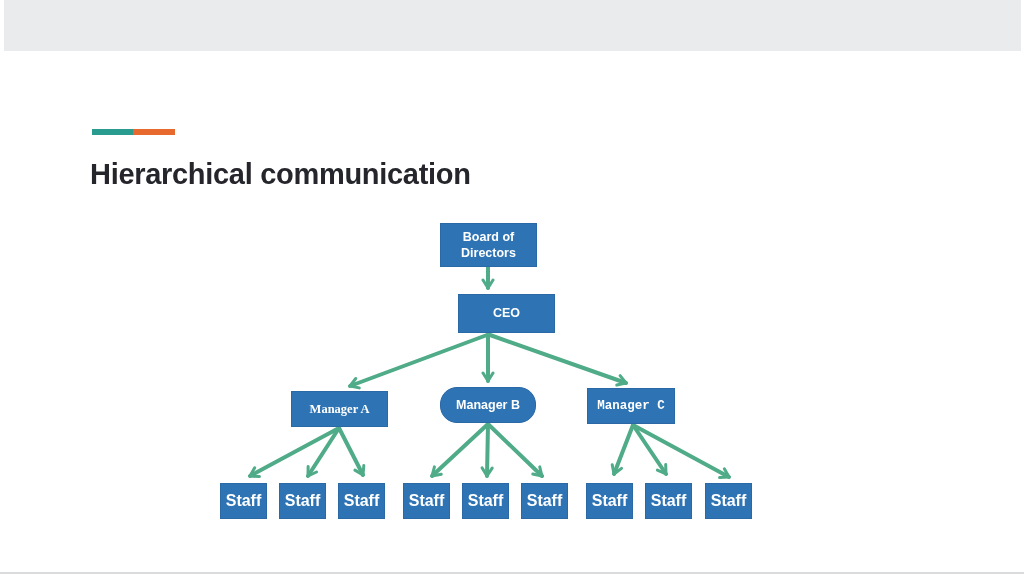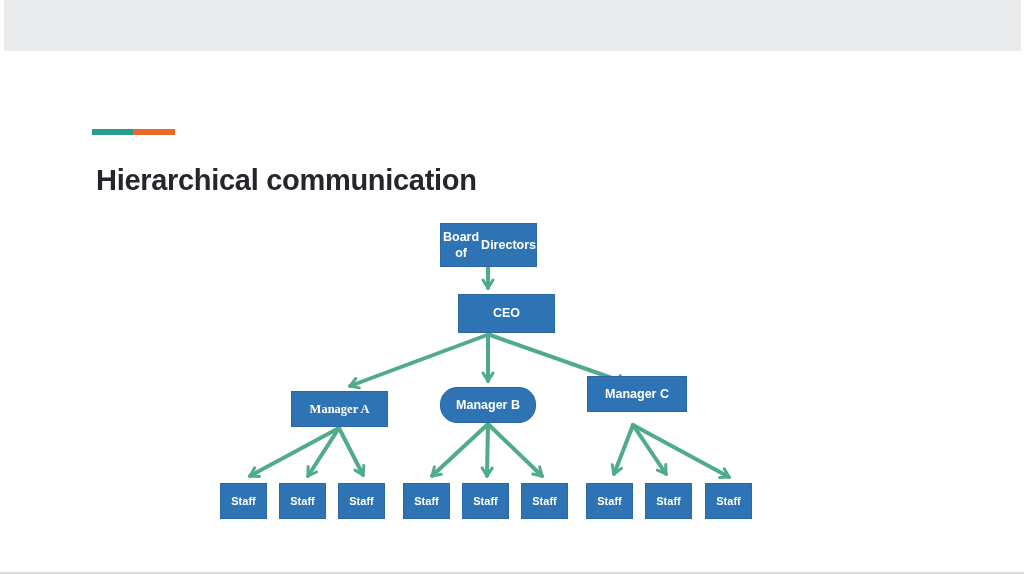--- a/index.html
+++ b/index.html
@@ -38,50 +38,51 @@
     width: 83px;
     height: 6px;
     display: flex;
   }
   .accent-teal  { width: 41px; height: 6px; background: var(--teal, #2a9c8f); }
   .accent-orange{ width: 42px; height: 6px; background: var(--orange, #e8692e); }
   .slide-title {
     position: absolute;
     left: 90px;
     top: 158px;
-    margin: 6px;
+    margin: 0;
     font-size: 29px;
     font-weight: 700;
     letter-spacing: -0.3px;
     color: var(--title-color, #24262b);
   }
   .org-chart {
     position: absolute;
     inset: 0;
   }
   .node {
     position: absolute;
     background: var(--node-fill, #2e74b5);
     border: 1px solid #2a68a6;
     box-sizing: border-box;
     color: var(--node-text, #ffffff);
     font-weight: 700;
     font-size: 12.5px;
     display: flex;
+    flex-direction: column;
     align-items: center;
     justify-content: center;
     text-align: center;
     line-height: 1.3;
   }
   .node-board { left: 440px; top: 223px; width: 97px; height: 44px; }
   .node-ceo   { left: 440px; top: 294px; width: 97px; height: 39px; margin-left: 18px; }
   .node-mgr-a { left: 291px; top: 391px; width: 97px; height: 36px; font-family: Liberation Serif, serif; }
   .node-mgr-b { left: 440px; top: 387px; width: 96px; height: 36px; border-radius: 17px; }
-  .node-mgr-c { left: 587px; top: 376px; width: 100px; height: 36px; }
-  .node-staff { width: 47px; height: 36px; top: 483px; font-size: 11px; }
+  .node-mgr-c { left: 587px; top: 388px; width: 88px; height: 36px; font-family: Liberation Mono, monospace; }
+  .node-staff { width: 47px; height: 36px; top: 483px; font-size: 16px; }
   .s1 { left: 220px; } .s2 { left: 279px; } .s3 { left: 338px; }
   .s4 { left: 403px; } .s5 { left: 462px; } .s6 { left: 521px; }
   .s7 { left: 586px; } .s8 { left: 645px; } .s9 { left: 705px; }
   .arrow-layer {
     position: absolute;
     inset: 0;
     pointer-events: none;
   }
   .arrow {
     stroke: var(--arrow, #4fab88);

